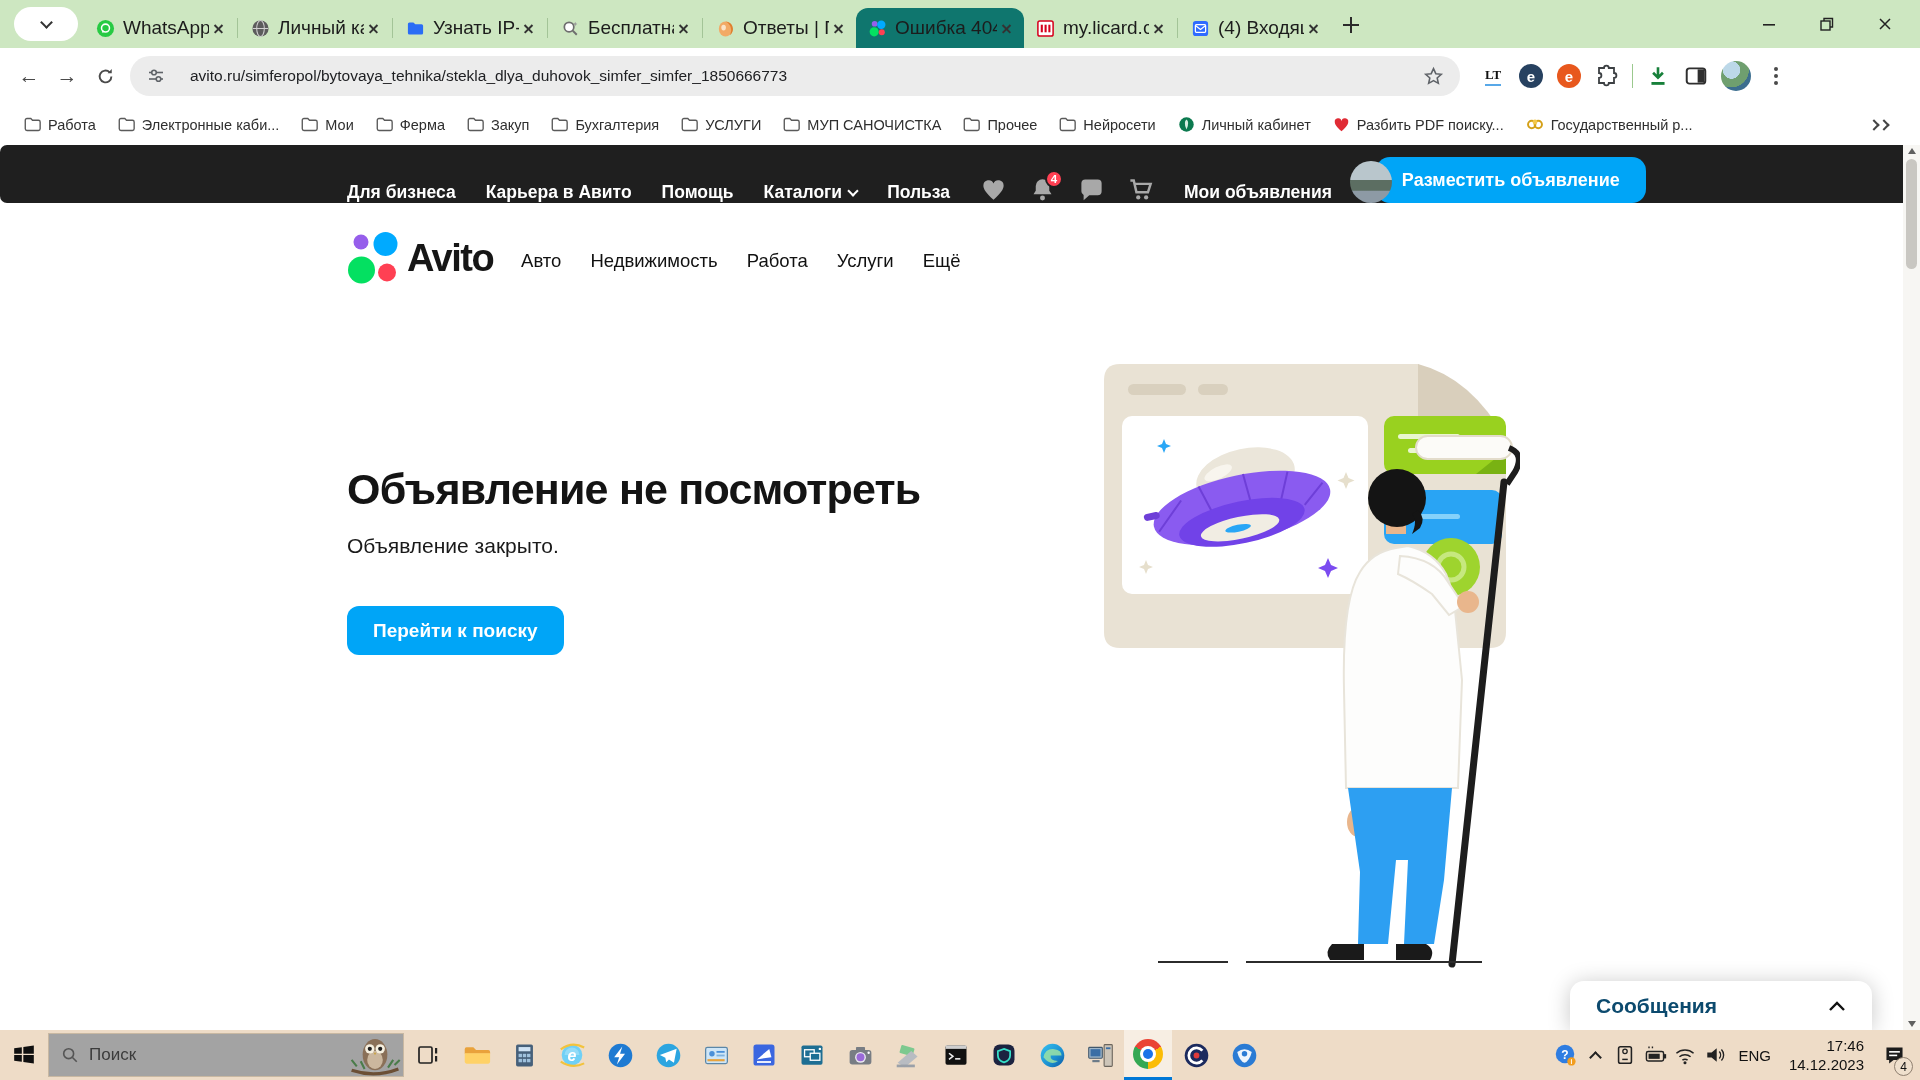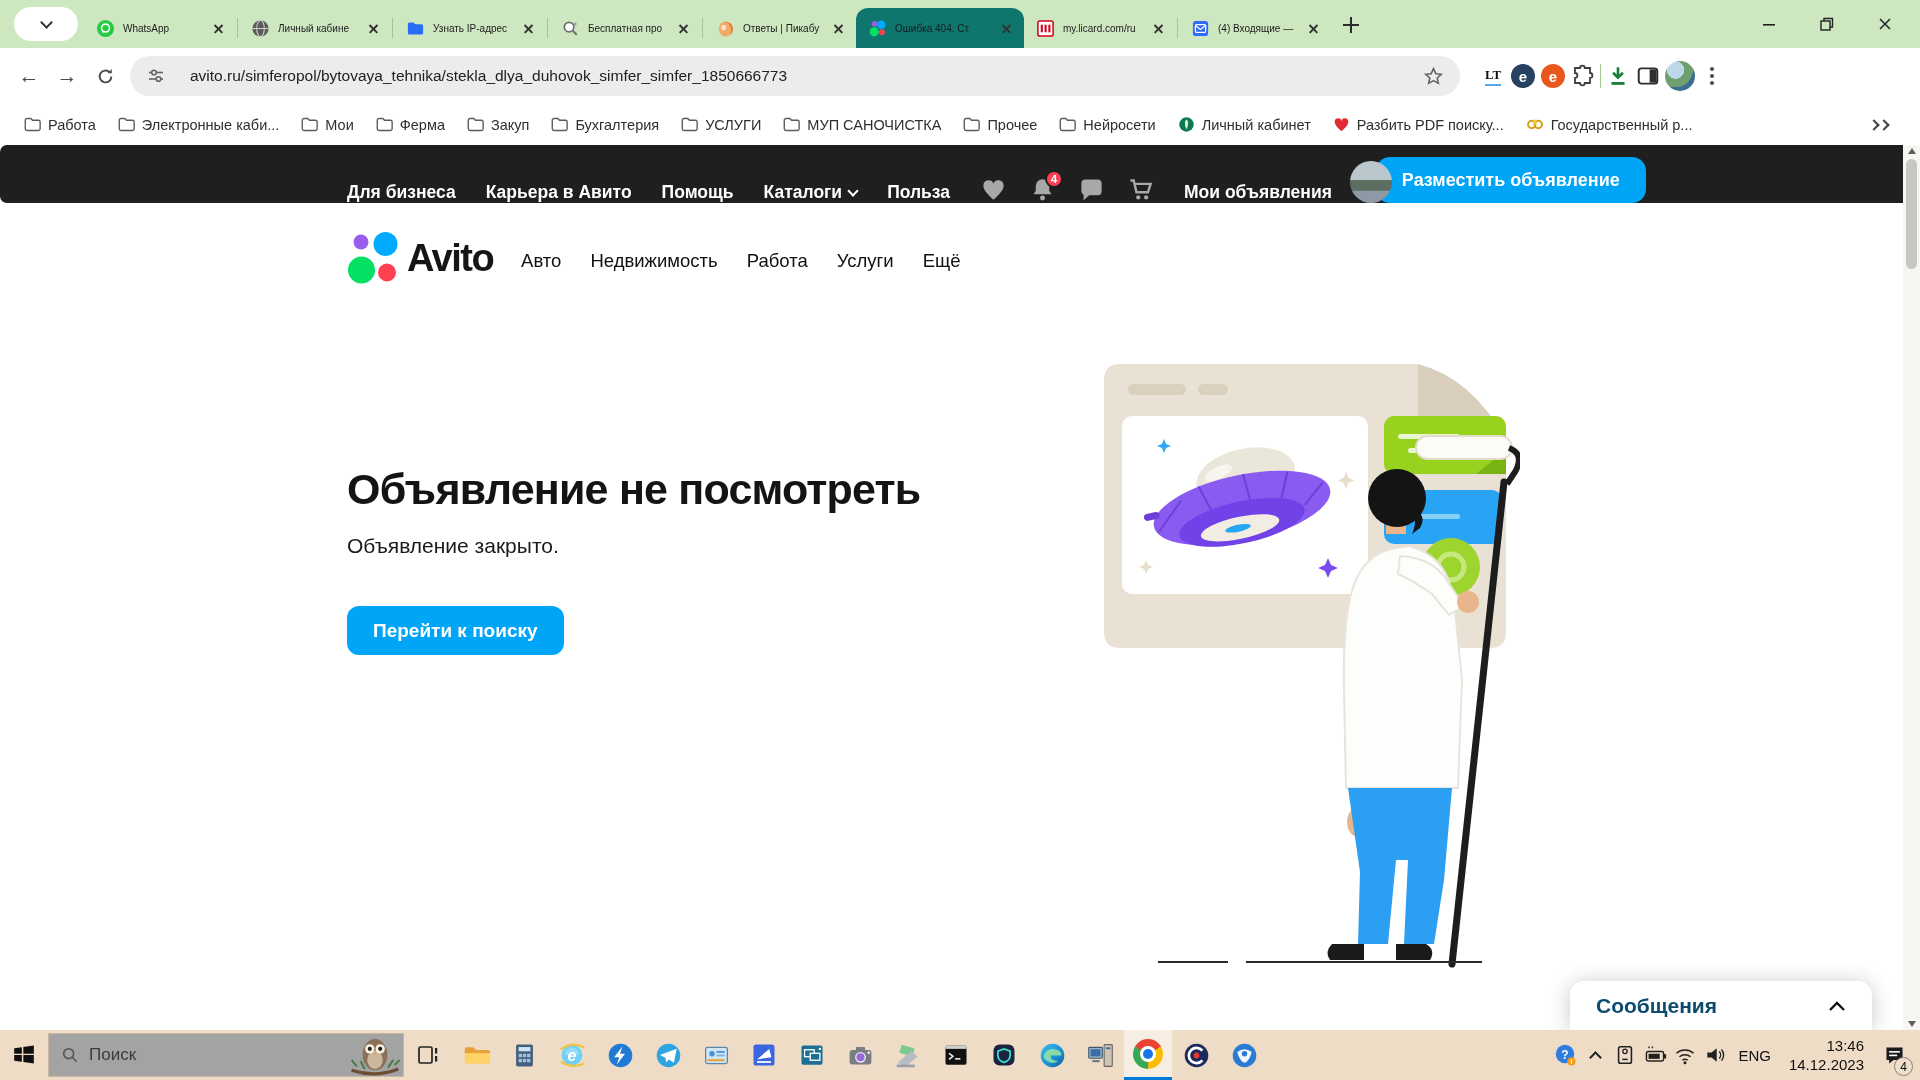--- a/index.html
+++ b/index.html
@@ -9,41 +9,41 @@
   
   .tabbar { height:48px; background:#cde7c1; display:flex; align-items:flex-end; padding:0 6px; }
   .tabsearch { width:64px; height:34px; margin:0 6px 7px 8px; background:#fff; border-radius:17px;
     display:flex; align-items:center; justify-content:center; flex:none; }
   .chev-down { width:9px; height:9px; border-right:2px solid #333; border-bottom:2px solid #333;
     transform:rotate(45deg); margin-top:-4px; }
   .tab { height:40px; width:152px; display:flex; align-items:center; padding:0 8px 0 12px;
     border-radius:12px 12px 0 0; flex:none; position:relative; }
   .tab.active { background:#0f766e; width:168px; }
   .tab .favicon { width:19px; height:19px; margin-right:8px; flex:none; }
-  .tab .title { font-size:10px; color:#1c1c1c; white-space:nowrap; overflow:hidden; flex:1; }
+  .tab .title { font-size:19px; color:#1c1c1c; white-space:nowrap; overflow:hidden; flex:1; }
   .tab .close { width:19px; height:19px; position:relative; flex:none; border-radius:50%; }
   .tab .close::before,.tab .close::after { content:""; position:absolute; left:4px; top:9px; width:11px; height:1.8px;
     background:#333; }
   .tab .close::before{ transform:rotate(45deg);} .tab .close::after{ transform:rotate(-45deg);}
   .tabsep { width:1px; height:20px; background:#a3c497; margin:0 1px 10px; flex:none; }
   .newtab { width:28px; height:28px; margin:0 0 9px 6px; position:relative; flex:none; }
   .newtab::before,.newtab::after{ content:""; position:absolute; background:#2b2b2b; }
   .newtab::before{ left:6px; top:13px; width:16px; height:2px; }
   .newtab::after{ left:13px; top:6px; width:2px; height:16px; }
   .wincontrols { margin-left:auto; display:flex; height:48px; }
   .winbtn { width:58px; display:flex; align-items:center; justify-content:center; }
 
   
   .toolbar { height:56px; background:#fff; display:flex; align-items:center; padding:0 10px; }
   .navbtn { width:38px; height:38px; border-radius:50%; display:flex; align-items:center; justify-content:center;
     font-size:21px; color:#4a4a4a; flex:none; }
   .urlbar { width:1330px; height:40px; background:#ececec; border-radius:20px; display:flex; align-items:center;
     padding:0 16px; margin:0 6px; }
   .urltext { font-size:15.5px; color:#202124; flex:1; white-space:nowrap; overflow:hidden; margin-left:24px; }
-  .extarea { display:flex; align-items:center; gap:4px; margin-left:14px; }
+  .extarea { display:flex; align-items:center; gap:12px; margin-left:14px; }
   .ext { width:26px; height:26px; display:flex; align-items:center; justify-content:center; flex:none; }
   .lt { font:700 13px "Liberation Serif",serif; color:#111; border-bottom:2px solid #58a8e8; padding-bottom:1px;}
   .eball { width:24px; height:24px; border-radius:50%; color:#fff; font:700 15px "Liberation Sans",sans-serif;
     display:flex; align-items:center; justify-content:center; }
   .toolsep { width:1px; height:24px; background:#9bc98e; }
   .avatar-sm { width:30px; height:30px; border-radius:50%;
     background:radial-gradient(circle at 35% 30%,#bcd8e8 0 30%,#6f9f6f 31% 60%,#3c6e8f 61% 100%); }
   .dots3 { display:flex; flex-direction:column; gap:3px; }
   .dots3 i { width:4px; height:4px; border-radius:50%; background:#4a4a4a; }
 
@@ -713,21 +713,21 @@
         </svg>
     </div>
     <div class="tray-ico">
       <svg width="24" height="24" viewBox="0 0 28 28">
           <path d="M5 11 h5 l6 -5 v16 l-6 -5 H5Z" fill="#222"></path>
           <path d="M19 10 a6 6 0 0 1 0 8 M21.5 7.5 a9.5 9.5 0 0 1 0 13" stroke="#222" stroke-width="1.6" fill="none"></path>
         </svg>
     </div>
     <span class="lang">ENG</span>
     <div class="clock">
-      <div>13:46</div>
+      <div>17:46</div>
       <div>14.12.2023</div>
     </div>
     <div class="notif">
       <svg width="25" height="25" viewBox="0 0 28 28">
           <path d="M5 5 h18 v14 h-10 l-5 4 v-4 H5Z" fill="#1b1b1b"></path>
           <rect x="8" y="9" width="12" height="1.8" fill="#fff"></rect>
           <rect x="8" y="13" width="9" height="1.8" fill="#fff"></rect>
         </svg>
       <span class="notif-badge">4</span>
     </div>

